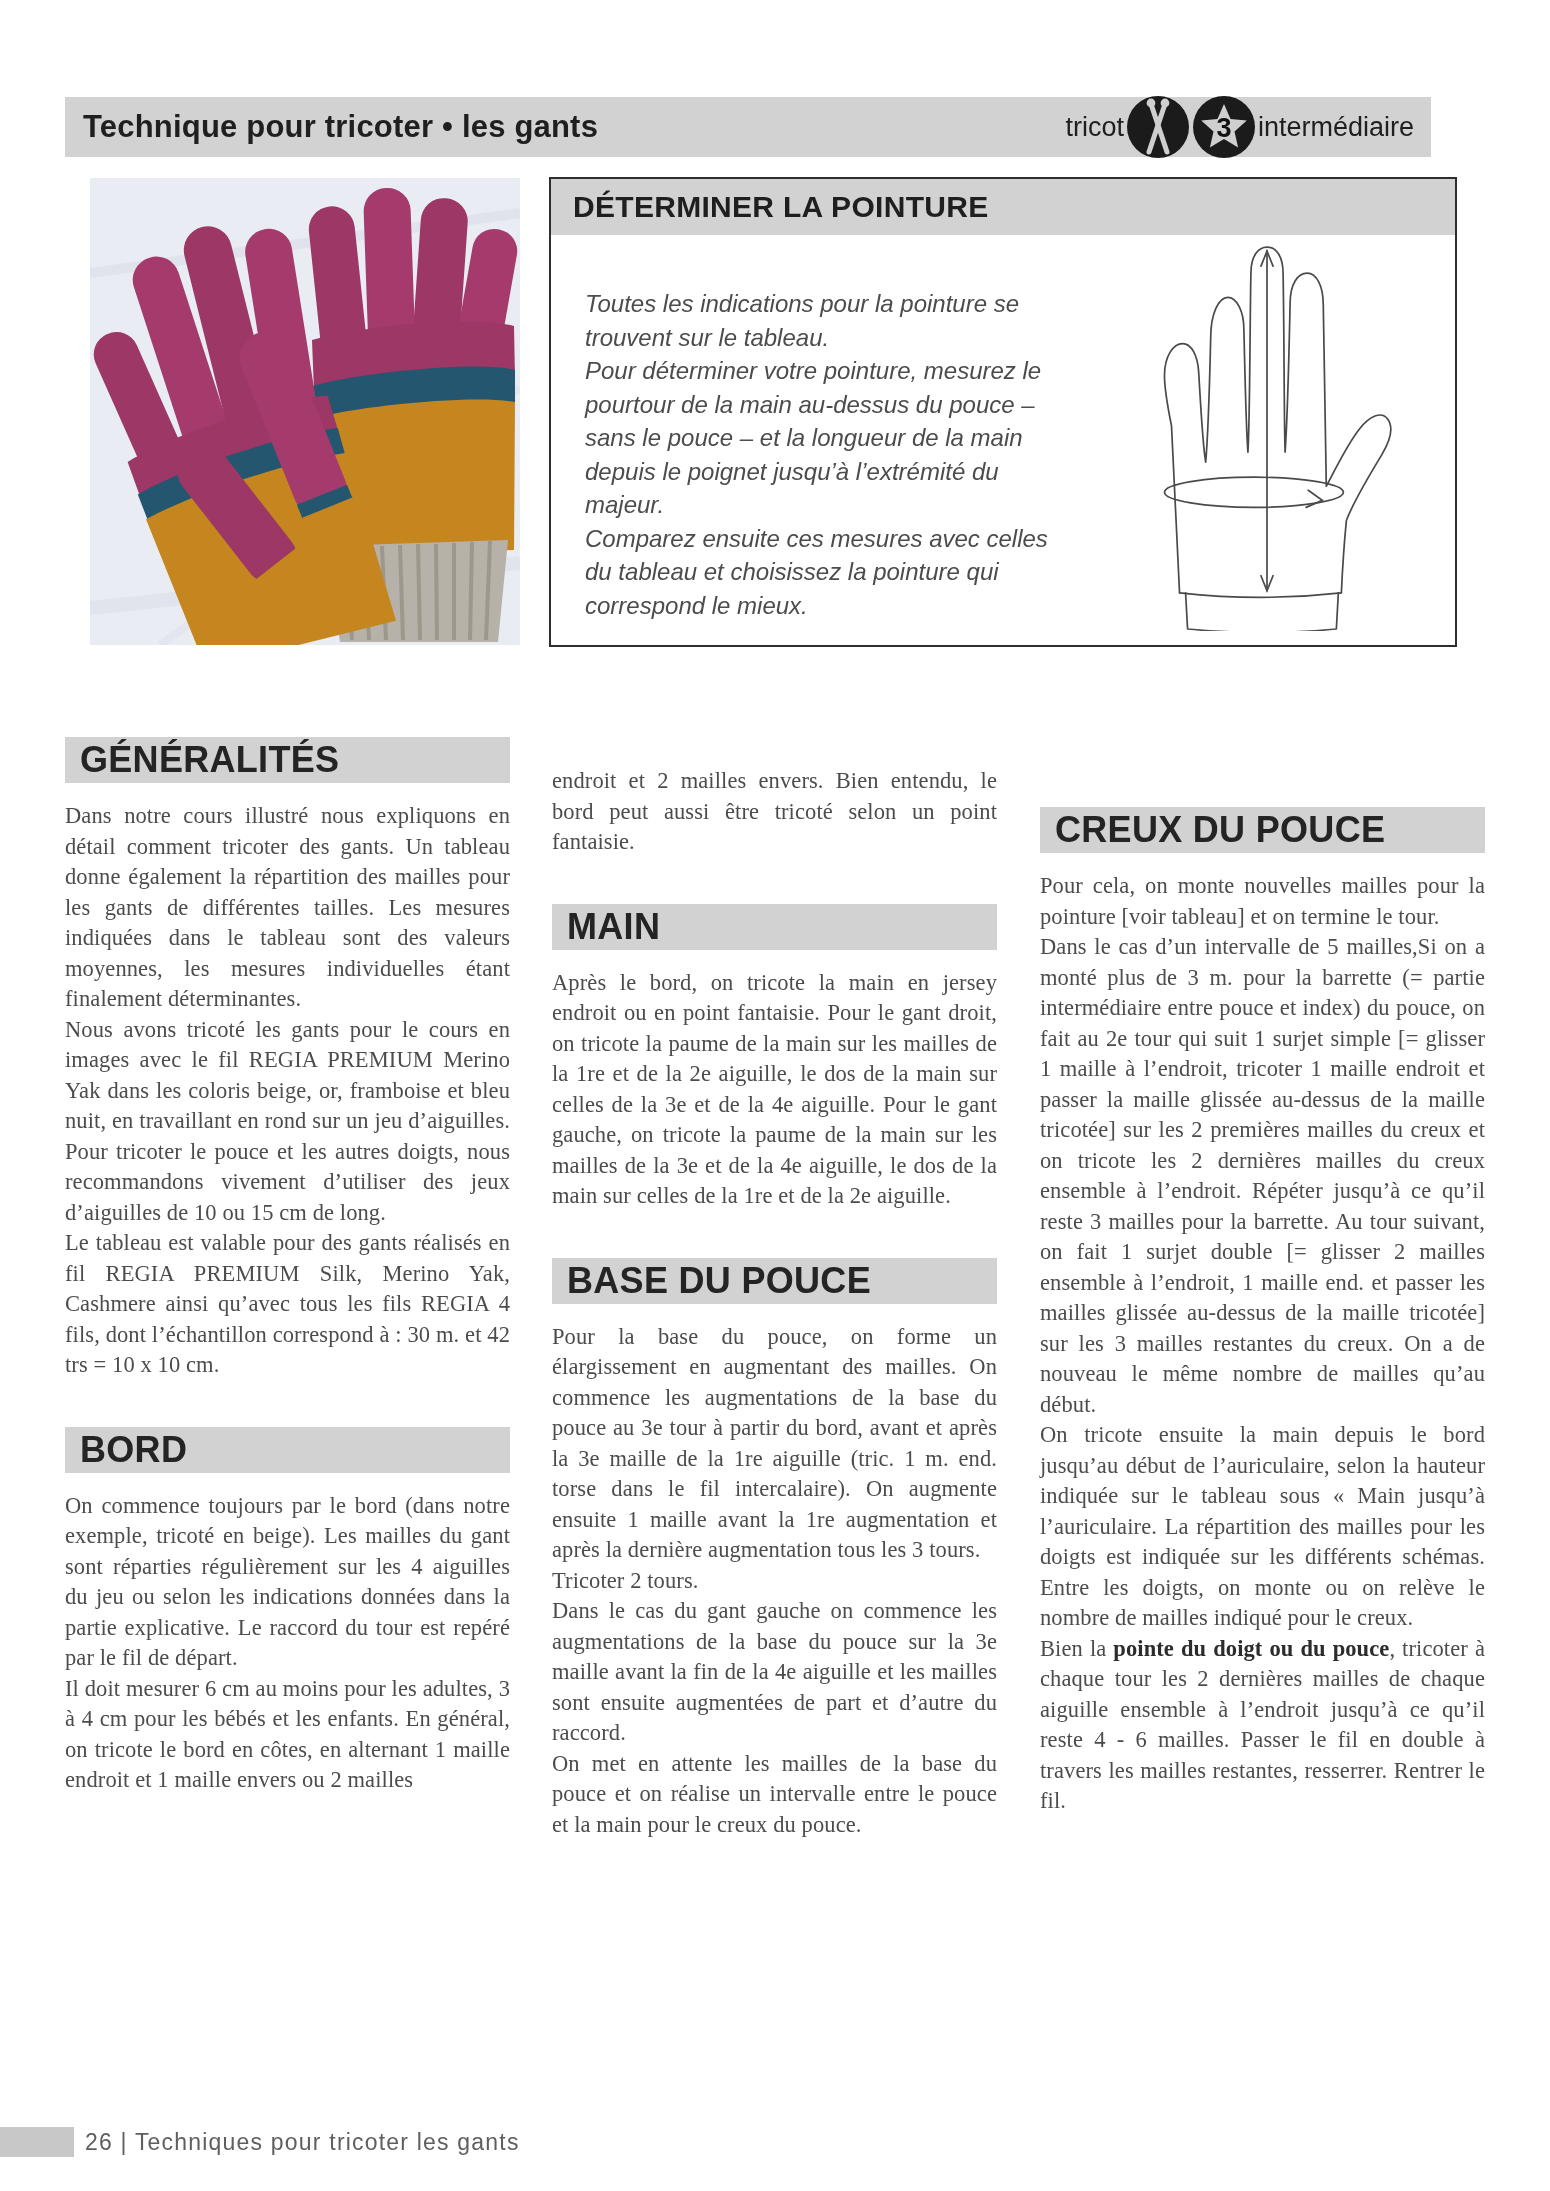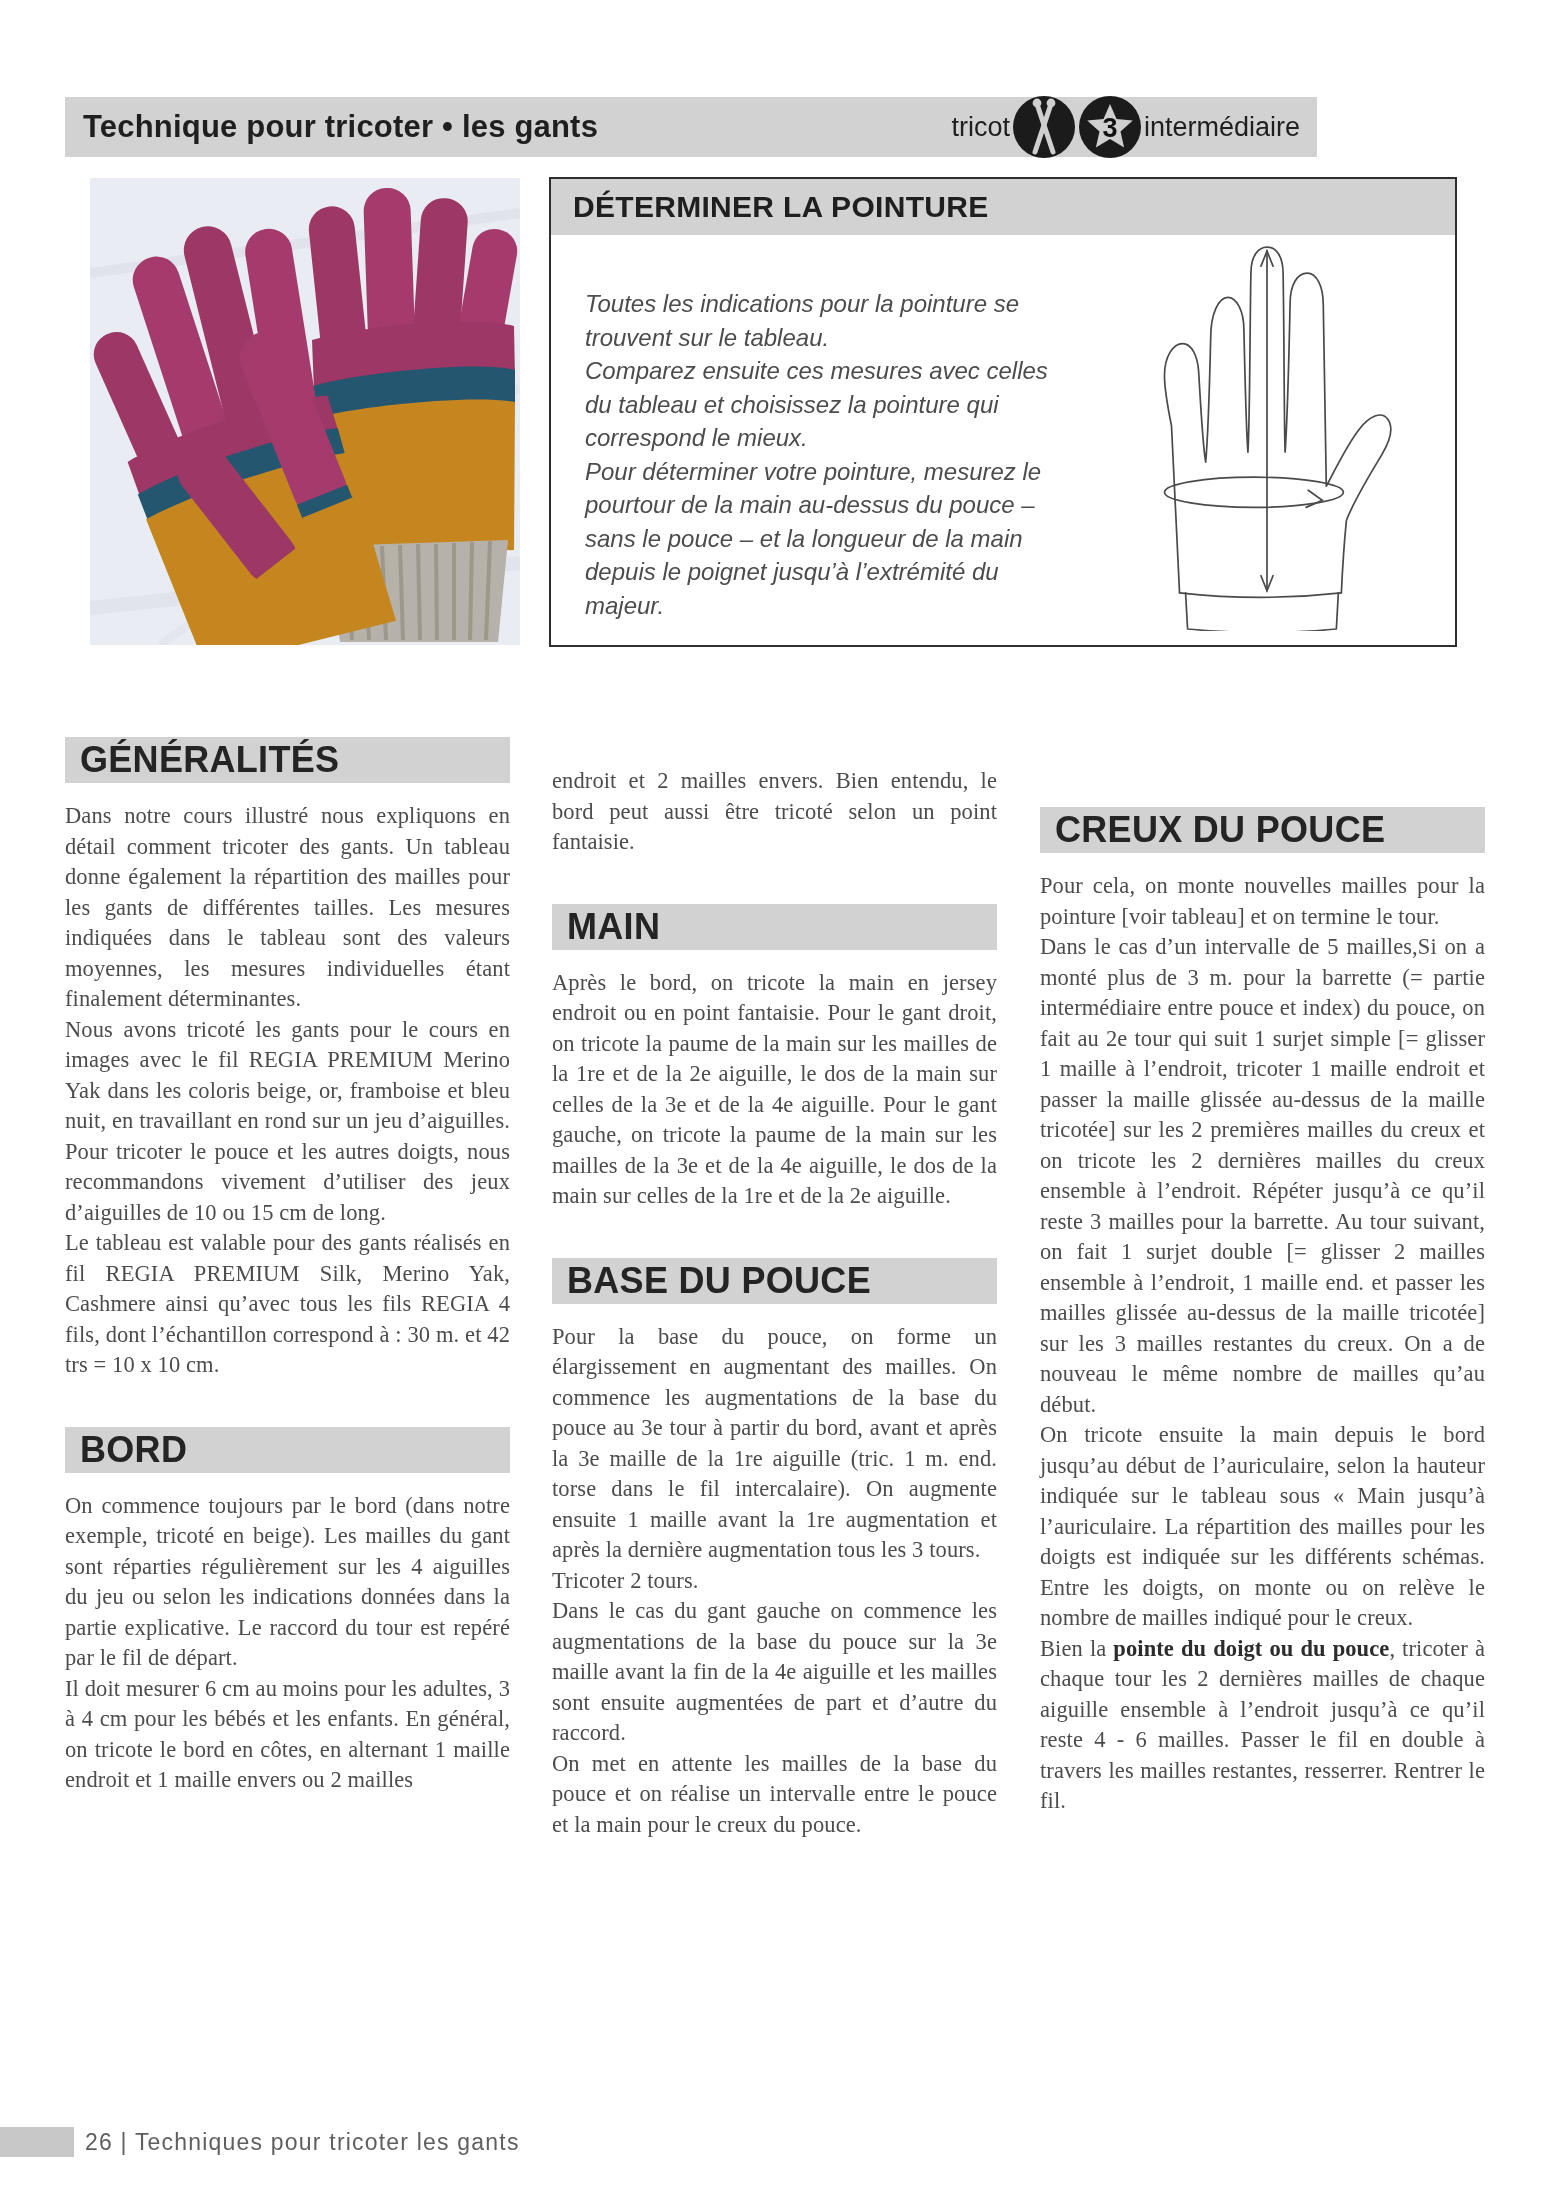--- a/index.html
+++ b/index.html
@@ -2,21 +2,21 @@
 <html lang="fr"><head>
 <meta charset="utf-8">
 <style>
   html,body{margin:0;padding:0;}
   body{
     width:1550px;height:2191px;position:relative;background:#ffffff;
     font-family:"Liberation Sans",sans-serif;color:#4c4c4c;
   }
   
   .header-bar{
-    position:absolute;left:65px;top:97px;width:1252px;height:60px;
+    position:absolute;left:65px;top:97px;width:1366px;height:60px;
     background:#d2d2d2;display:flex;align-items:center;
     justify-content:space-between;padding:0;box-sizing:border-box;text-align:center;
   }
   .page-title{
     font-size:31px;font-weight:bold;color:#1f1f1f;padding-left:18px;
     letter-spacing:0.2px;
   }
   .level-cluster{display:flex;align-items:center;gap:2px;padding-right:17px;}
   .level-cluster .lbl{font-size:27px;color:#1f1f1f;}
   .badge-svg{width:64px;height:64px;display:block;}
@@ -137,22 +137,22 @@
       <rect x="118" y="252" width="52" height="162" rx="26" fill="#9c3766"></rect>
       <rect x="118" y="396" width="52" height="52" fill="#c5861f"></rect>
     </g>
   </svg>
 </div>
 
 <div class="pointure-box">
   <div class="pointure-title-bar">DÉTERMINER LA POINTURE</div>
   <div class="pointure-text">
     <p>Toutes les indications pour la pointure se trouvent sur le tableau.</p>
+    <p>Pour déterminer votre pointure, mesurez le pourtour de la main au-dessus du pouce – sans le pouce – et la longueur de la main depuis le poignet jusqu’à l’extrémité du majeur.</p>
     <p>Comparez ensuite ces mesures avec celles du tableau et choisissez la pointure qui correspond le mieux.</p>
-    <p>Pour déterminer votre pointure, mesurez le pourtour de la main au-dessus du pouce – sans le pouce – et la longueur de la main depuis le poignet jusqu’à l’extrémité du majeur.</p>
   </div>
   <svg class="hand-svg" viewBox="0 0 300 390">
     <g fill="none" stroke="#4a4a4a" stroke-width="1.7" stroke-linejoin="round" stroke-linecap="round">
       <path d="M62,352 L54,186
         C50,166 47,148 47,136 C47,116 56,104 65,104 C74,104 80,116 81,132
         C83,165 85,205 88,222 C90,200 92,140 93,98
         C93,74 101,58 110,58 C119,58 126,72 126,90
         C127,130 128,185 130,212 C132,185 132,80 133,34
         C133,16 141,8 149,8 C158,8 165,17 165,34
         C166,80 166,185 167,212 C169,185 171,110 172,64

